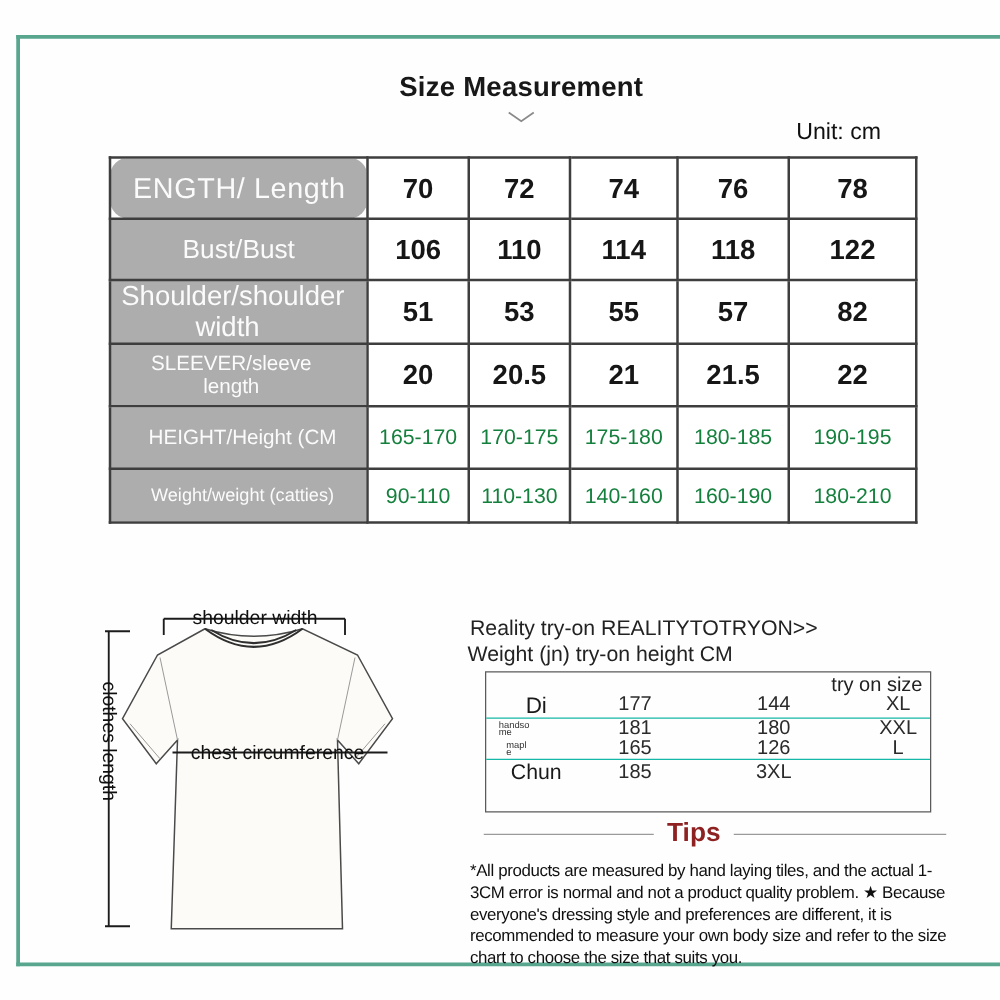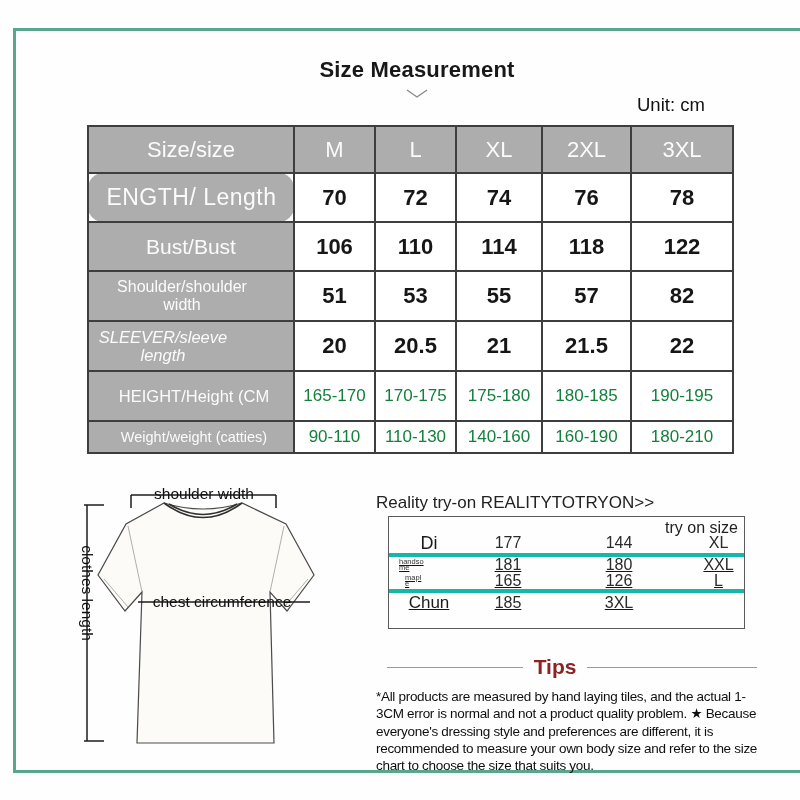--- a/index.html
+++ b/index.html
@@ -31,22 +31,22 @@
     border:2px solid #3e3e3e; vertical-align:middle; text-align:center;
     padding:0; overflow:hidden;
   }
   .gcell{background:var(--header_gray,#adadad); color:#fbfbfb; font-weight:400;}
   .corner{font-size:22px;}
   .shead{font-size:22px;}
   .label{text-align:left;}
   .linner{line-height:1.12;}
   .l0{font-size:23px; letter-spacing:.5px;border-radius:15px;} .l0 .linner{padding-left:1px;}
   .l1{text-align:center; font-size:21px;}
-  .l2{font-size:16px;} .l2 .linner{padding-left:8px; max-width:170px;}
-  .l3{font-size:16.5px;} .l3 .linner{max-width:148px;font-style:italic;}
+  .l2{font-size:22px;} .l2 .linner{padding-left:8px; max-width:170px;}
+  .l3{font-size:16.5px;} .l3 .linner{padding-left:22px; max-width:148px;}
   .l4{font-size:16.5px;} .l4 .linner{padding-left:6px;}
   .l5{font-size:14.5px;} .l5 .linner{padding-left:6px;}
   .vcell{background:#fff; color:#161616;}
   .v0,.v1,.v2,.v3{font-size:22px; font-weight:700;}
   .v4,.v5{font-size:17px; font-weight:400; color:#15803d;}
 
   
   .tshirt{position:absolute; left:38px; top:478px;}
   .dlabel{font-family:"Liberation Sans", sans-serif; font-size:15.5px; fill:#101010;}
   .mline{stroke:#1c1c1c; stroke-width:1.5; fill:none;}
@@ -58,21 +58,21 @@
   .tryon{position:absolute; left:376px; top:493px; width:372px;}
   .tr-h1{font-size:17px; color:#222; white-space:nowrap;}
   .tr-h2{font-size:17px; color:#222; margin-top:1px; margin-left:-2px; white-space:nowrap;}
   .tr-box{
     position:relative; margin-left:12px; margin-top:3px; width:357px; height:113px;
     box-sizing:border-box; border:1px solid #5a5a5a;
   }
   .tr-sizecol{position:absolute; top:2px; right:6px; font-size:16px; color:#222;}
   .tr-group{box-sizing:border-box;}
   .g0{padding-top:16px;}
-  .g1,.g2,.g3{border-top:4px solid #14b8a6;text-decoration:underline;}
+  .g1,.g2,.g3{border-top:1px solid #14b8a6;}
   .tr-row{display:grid; grid-template-columns:80px 78px 144px 55px; height:20px; line-height:20px;}
   .tinyname{height:16px; line-height:16px;}
   .tc{text-align:center; font-size:16px; color:#2b2b2b;}
   .tc.name{color:#1a1a1a;}
   .n0{font-size:18px;} .n3{font-size:15px;} .n4{font-size:17px;}
   .tinyname .tc.name{line-height:6px; padding-top:2px;}
   .tinyname .tc.name div{font-size:7.5px; line-height:6px; text-align:left; color:#333;}
   .n1 div{padding-left:10px;} .n2 div{padding-left:16px;}
 
   
@@ -101,28 +101,20 @@
   <table class="size-table" id="size-table">
     <colgroup>
         <col style="width: 206px;">
         <col style="width: 81px;">
         <col style="width: 81px;">
         <col style="width: 86px;">
         <col style="width: 89px;">
         <col style="width: 102px;">
       </colgroup>
     <tbody>
-        <tr style="height: 47px;">
-          <td class="gcell corner">Size/size</td>
-          <td class="gcell shead">M</td>
-          <td class="gcell shead">L</td>
-          <td class="gcell shead">XL</td>
-          <td class="gcell shead">2XL</td>
-          <td class="gcell shead">3XL</td>
-        </tr>
         <tr style="height: 49px;">
           <td class="gcell label l0">
             <div class="linner">ENGTH/ Length</div>
           </td>
           <td class="vcell v0">70</td>
           <td class="vcell v0">72</td>
           <td class="vcell v0">74</td>
           <td class="vcell v0">76</td>
           <td class="vcell v0">78</td>
         </tr>
@@ -159,21 +151,21 @@
         <tr style="height: 50px;">
           <td class="gcell label l4">
             <div class="linner">HEIGHT/Height (CM</div>
           </td>
           <td class="vcell v4">165-170</td>
           <td class="vcell v4">170-175</td>
           <td class="vcell v4">175-180</td>
           <td class="vcell v4">180-185</td>
           <td class="vcell v4">190-195</td>
         </tr>
-        <tr style="height: 32px;">
+        <tr style="height: 43px;">
           <td class="gcell label l5">
             <div class="linner">Weight/weight (catties)</div>
           </td>
           <td class="vcell v5">90-110</td>
           <td class="vcell v5">110-130</td>
           <td class="vcell v5">140-160</td>
           <td class="vcell v5">160-190</td>
           <td class="vcell v5">180-210</td>
         </tr>
       </tbody>
@@ -204,20 +196,21 @@
     </g>
 
     <g>
       <line class="mline" x1="100" y1="124" x2="272" y2="124"></line>
       <text class="dlabel" x="184" y="129" text-anchor="middle">chest circumference</text>
     </g>
   </svg>
 
   <div class="tryon">
     <div class="tr-h1">Reality try-on REALITYTOTRYON&gt;&gt;</div>
+    <div class="tr-h2">Weight (jn) try-on height CM</div>
     <div class="tr-box">
       <div class="tr-sizecol">try on size</div>
       <div id="tryon-rows">
           <div class="tr-group g0">
             <div class="tr-row">
               <div class="tc name n0">
                 <div>Di</div>
               </div>
               <div class="tc weight">177</div>
               <div class="tc height">144</div>

